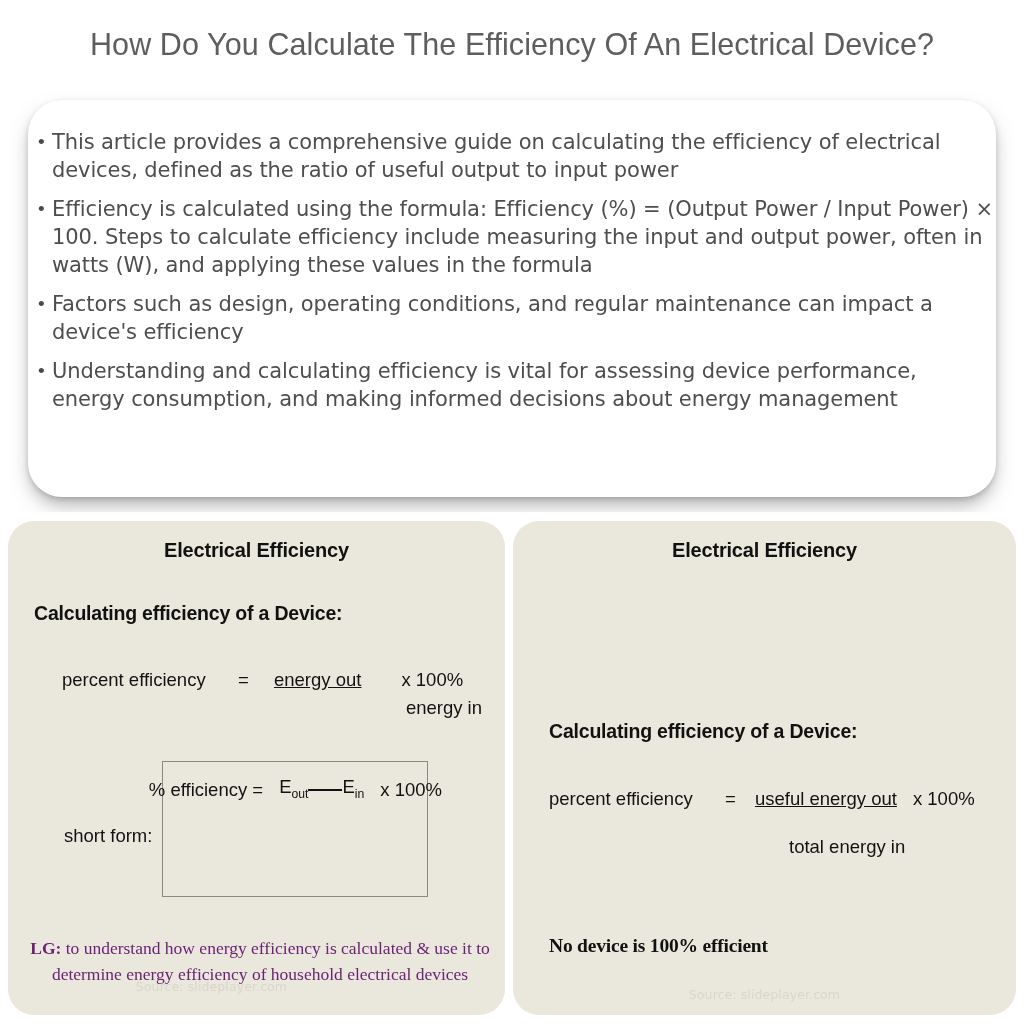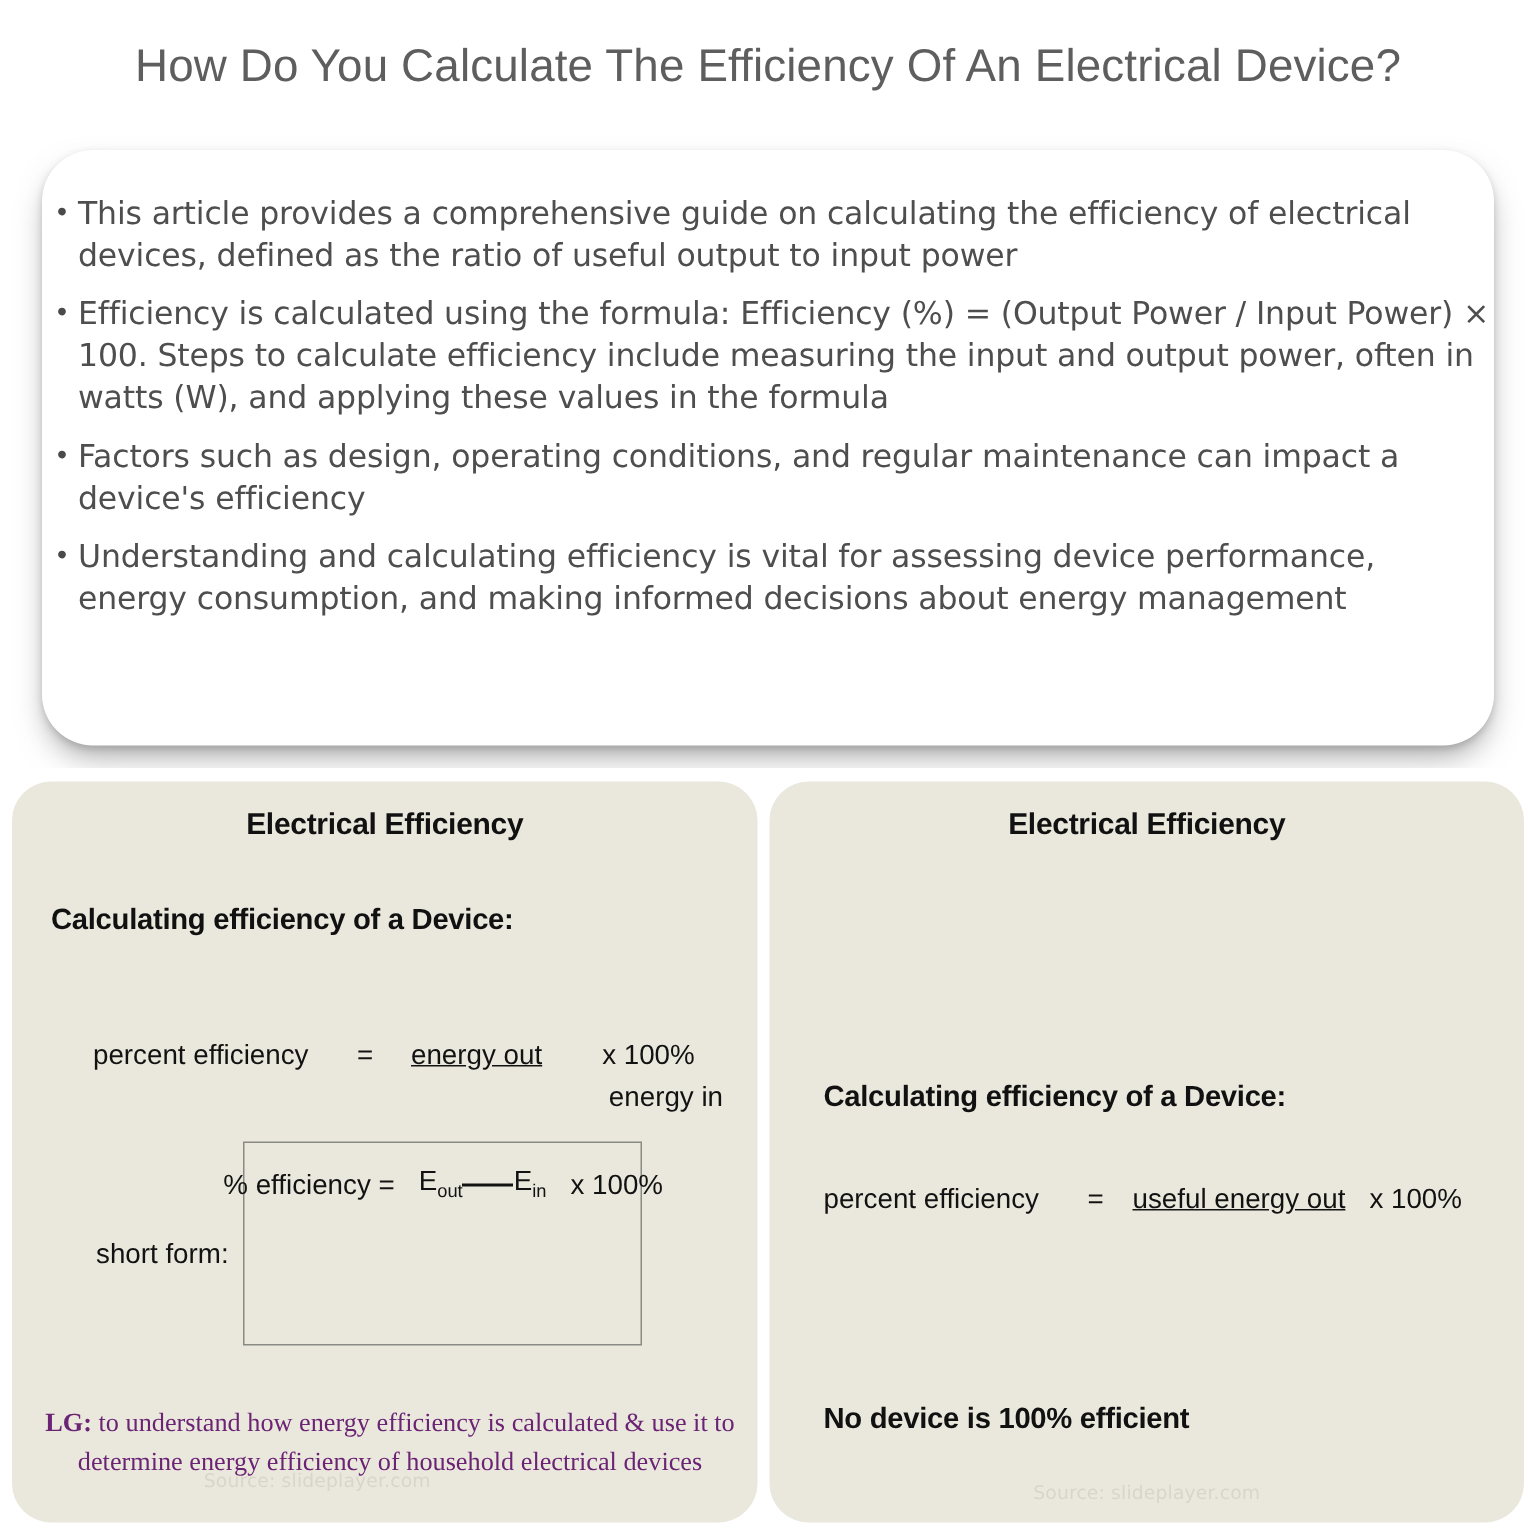--- a/index.html
+++ b/index.html
@@ -144,21 +144,21 @@
     font-family: "Liberation Sans", sans-serif;
     font-size: 18.5px;
     color: #121212;
   }
   .frm-row1 {
     display: flex;
     align-items: baseline;
   }
   .frm-label  { width: 176px; }
   .frm-eq     { width: 36px; }
-  .frm-num    { text-decoration: underline; padding-right: 10px; margin-top: 23px; }
+  .frm-num    { text-decoration: underline; padding-right: 10px; }
   .frm-mult   { padding-left: 30px; }
   .frm-den {
     margin-top: 6px;
     padding-left: 212px;
     text-align: right;
   }
 
   #short-form-wrap {
     position: absolute;
     left: 56px;
@@ -268,21 +268,21 @@
   #rf-line1 .rf-label { display: inline-block; width: 176px; }
   #rf-line1 .rf-eq    { display: inline-block; width: 30px; }
   #rf-line1 .rf-num   { text-decoration: underline; padding-right: 8px; }
   #rf-line1 .rf-x     { padding-left: 8px; }
   #rf-den { padding-left: 240px; margin-top: 20px; }
 
   #right-note {
     position: absolute;
     left: 36px;
     top: 414px;
-    font-family: Liberation Sans, sans-serif;
+    font-family: Liberation Serif, serif;
     font-size: 19.5px;
     font-weight: bold;
     color: #111111;
     letter-spacing: -0.2px;
     white-space: nowrap;
   }
 </style>
 </head>
 <body>
 
@@ -360,20 +360,21 @@
     <div class="panel-title">Electrical Efficiency</div>
 
 
     <div id="right-calc-heading">Calculating efficiency of a Device:</div>
 
     <div id="right-formula">
       <div id="rf-line1">
         <span class="rf-label">percent efficiency</span><span class="rf-eq">=</span><span class="rf-num">useful energy out</span><span class="rf-x">x</span>
         <span>100%</span>
       </div>
+      <div id="rf-den">total energy in</div>
     </div>
 
     <div id="right-note">No device is 100% efficient</div>
 
     <div class="watermark">Source: slideplayer.com</div>
   </div>
 
 </div>
 
 </body></html>

